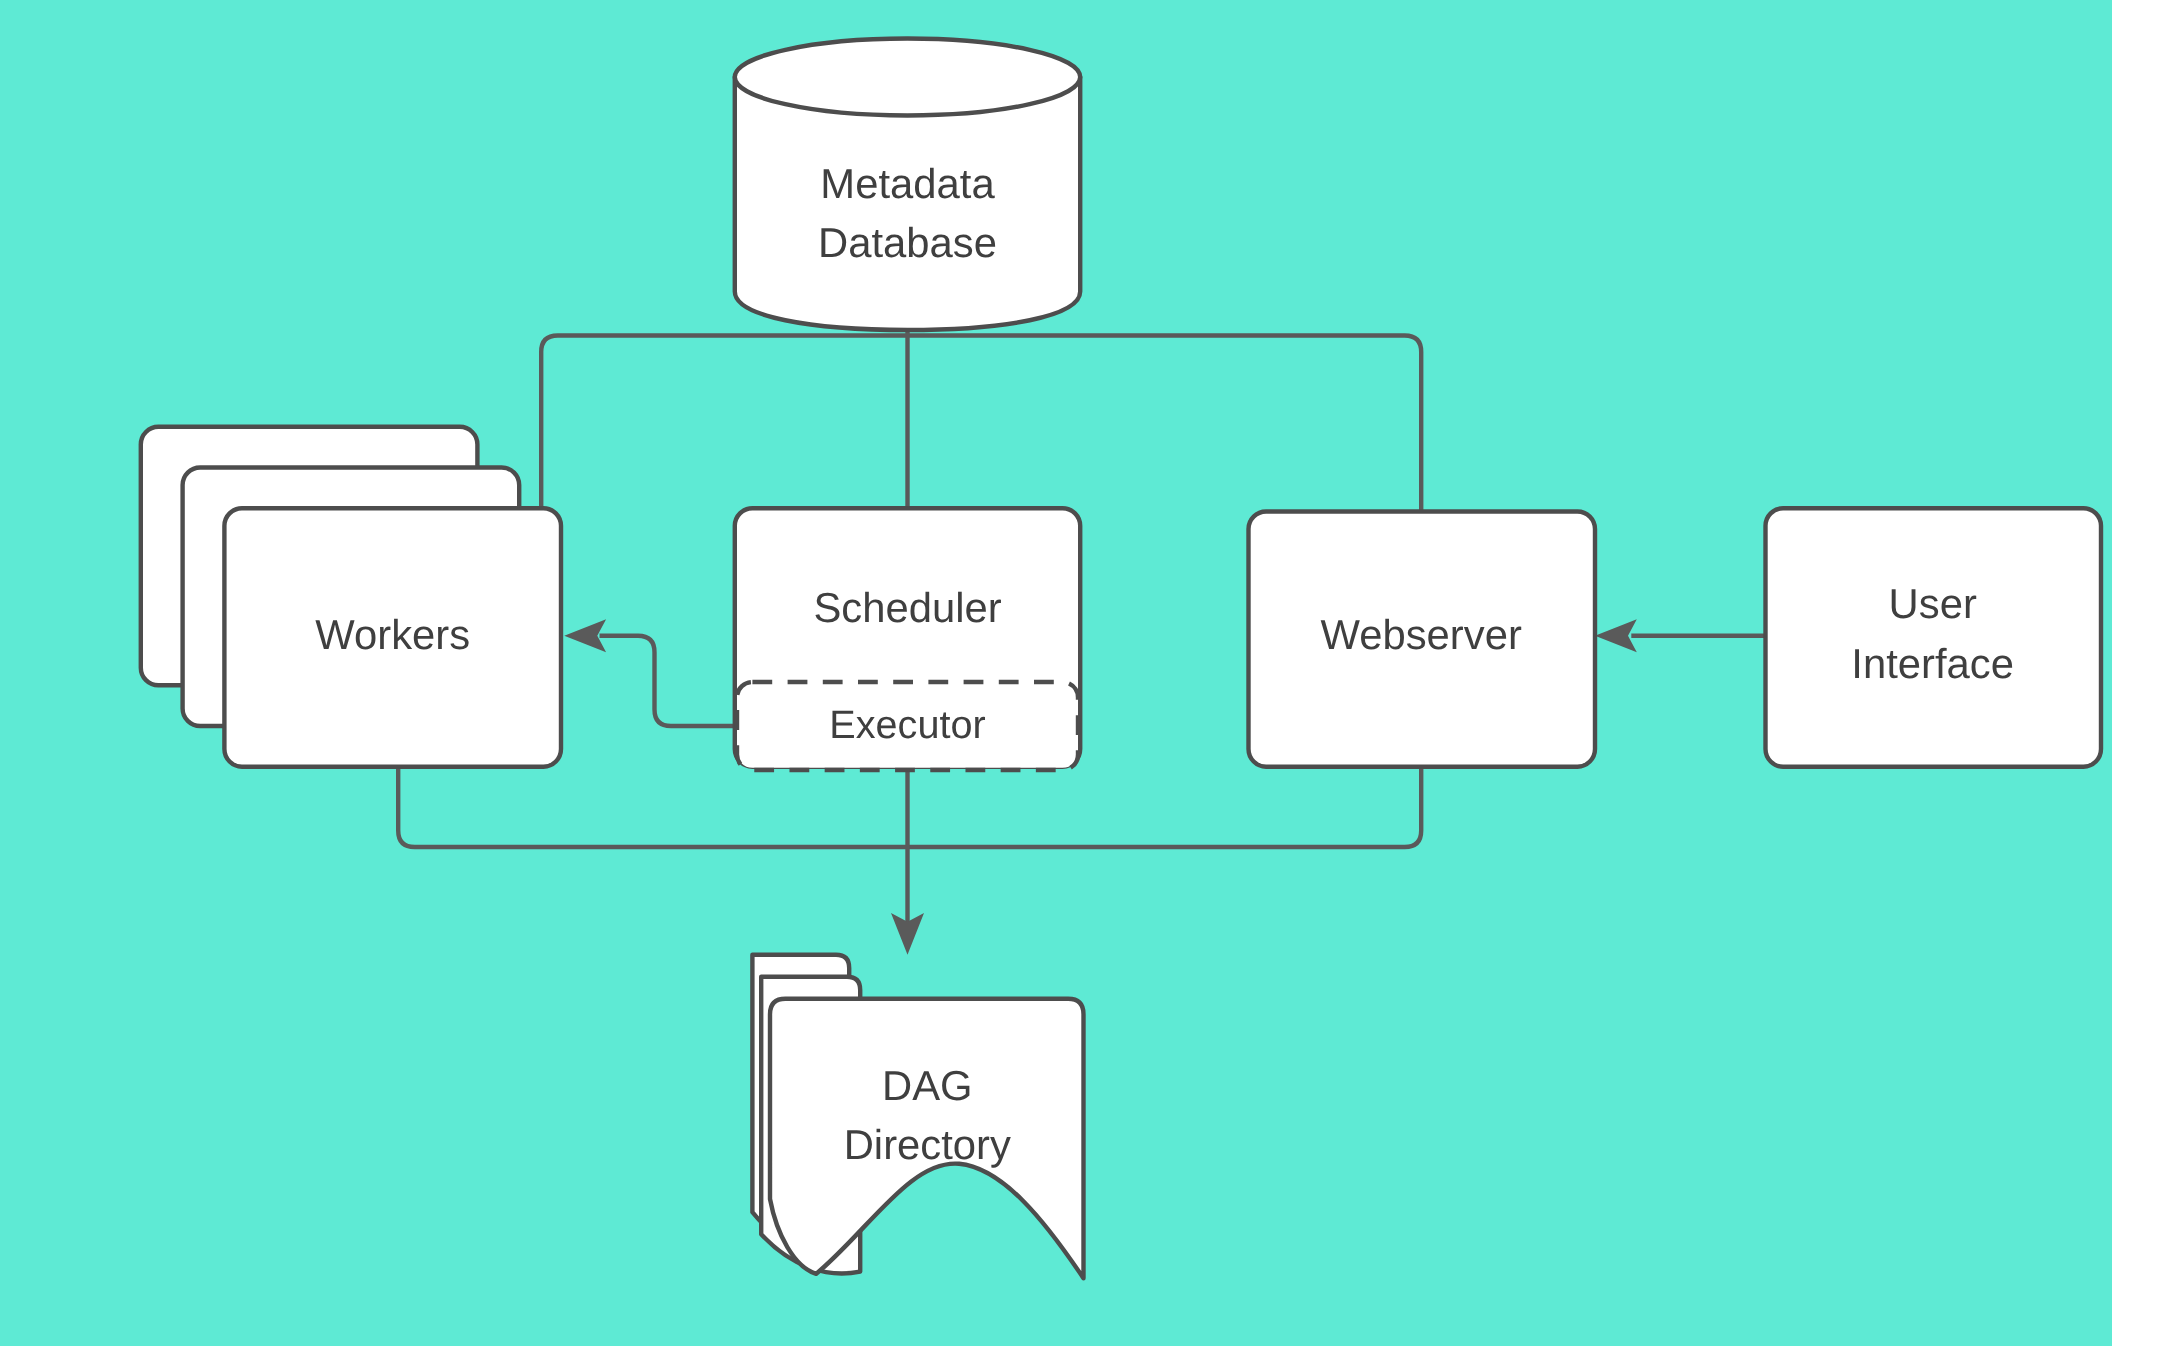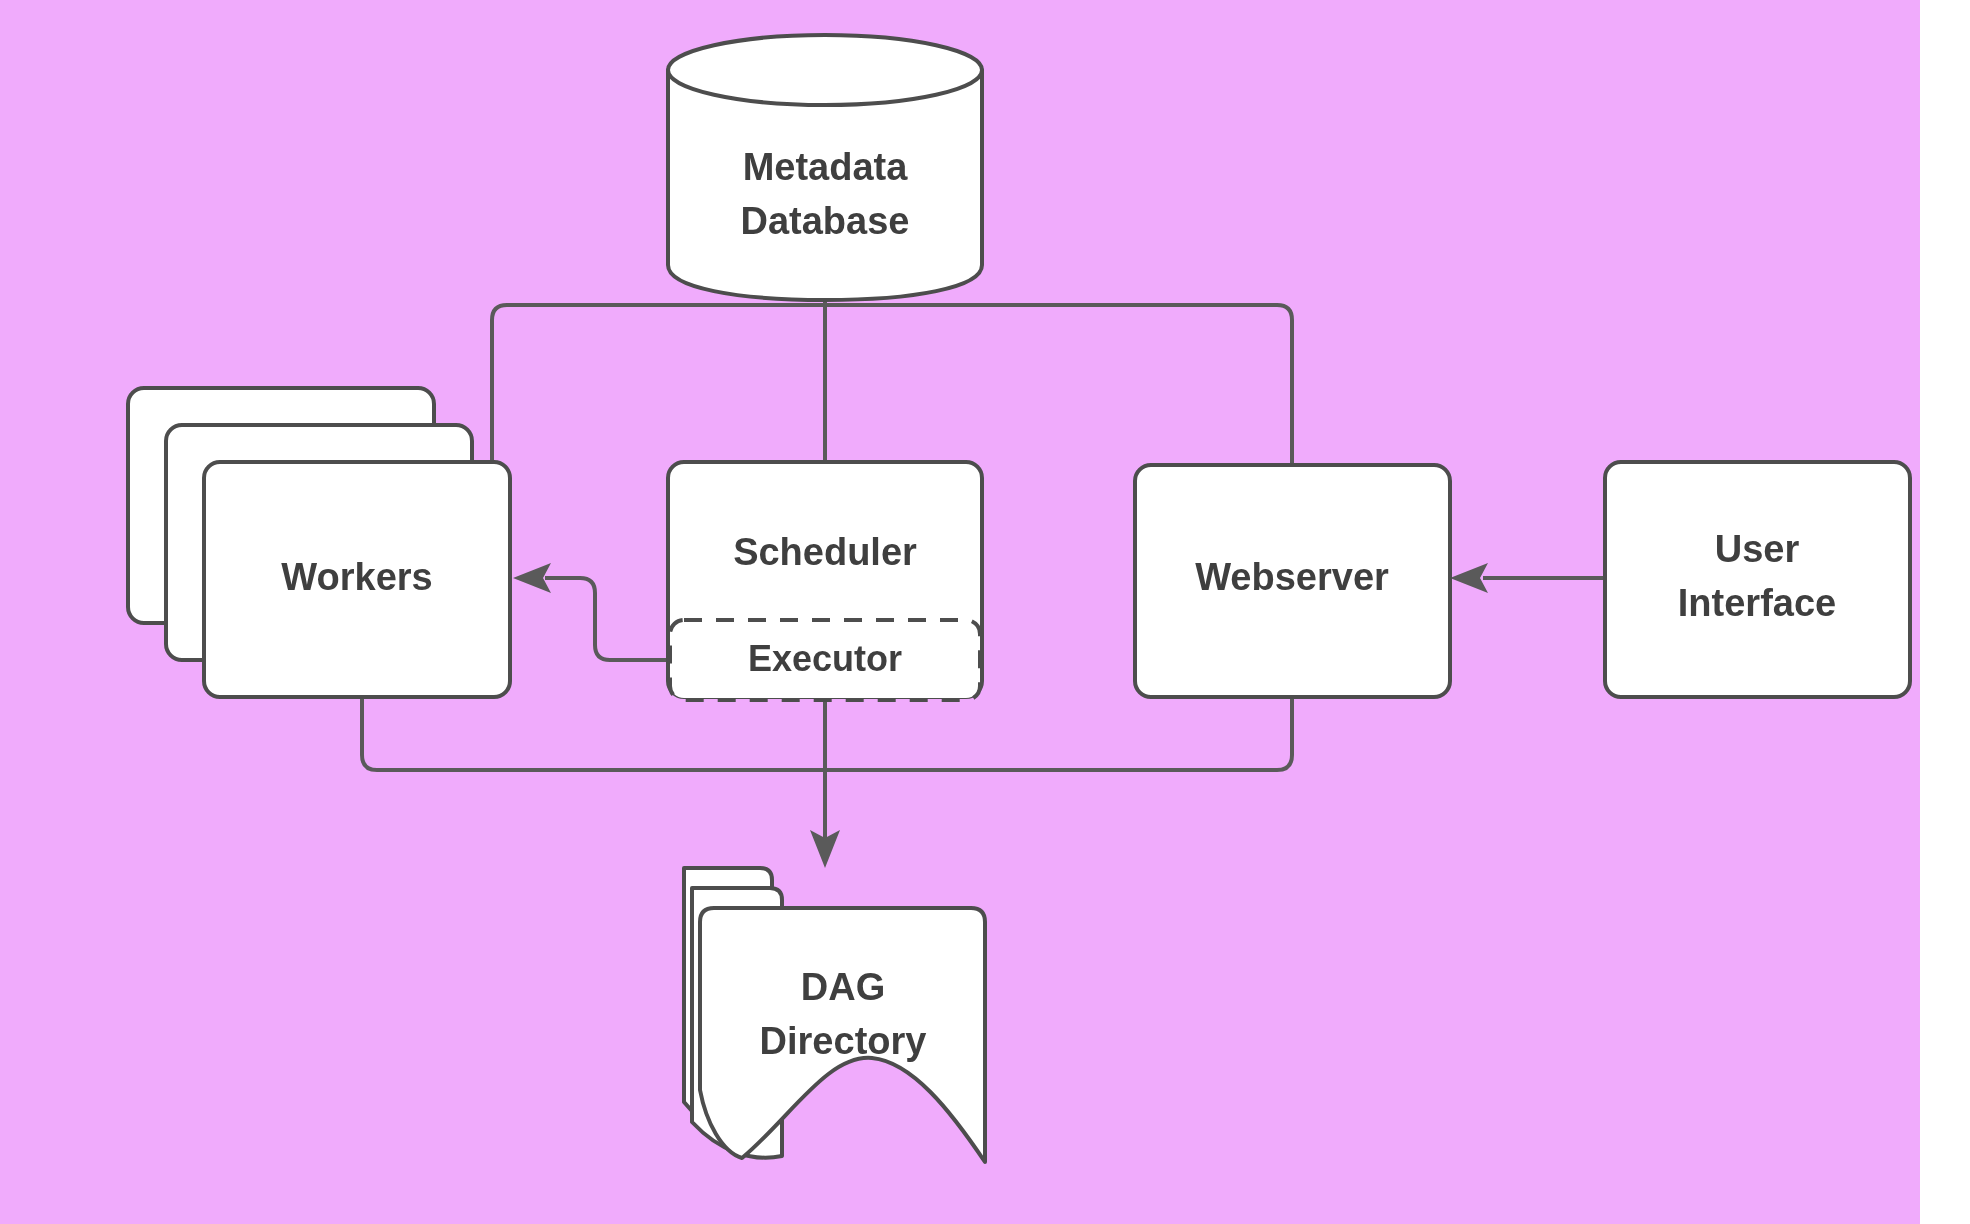--- a/index.html
+++ b/index.html
@@ -11,22 +11,21 @@
   body {
     width: 1970px;
     height: 1224px;
     overflow: hidden;
     font-family: "Liberation Sans", sans-serif;
   }
   #diagram-root {
     position: relative;
     width: 1920px;
     height: 1224px;
-    background: #f0abfc;
-    font-weight: bold;
+    background: #5eead4;
   }
   svg#diagram-svg {
     display: block;
     width: 1970px;
     height: 1224px;
   }
   .node-shape {
     fill: #ffffff;
     stroke: #4d4d4d;
     stroke-width: 4;

